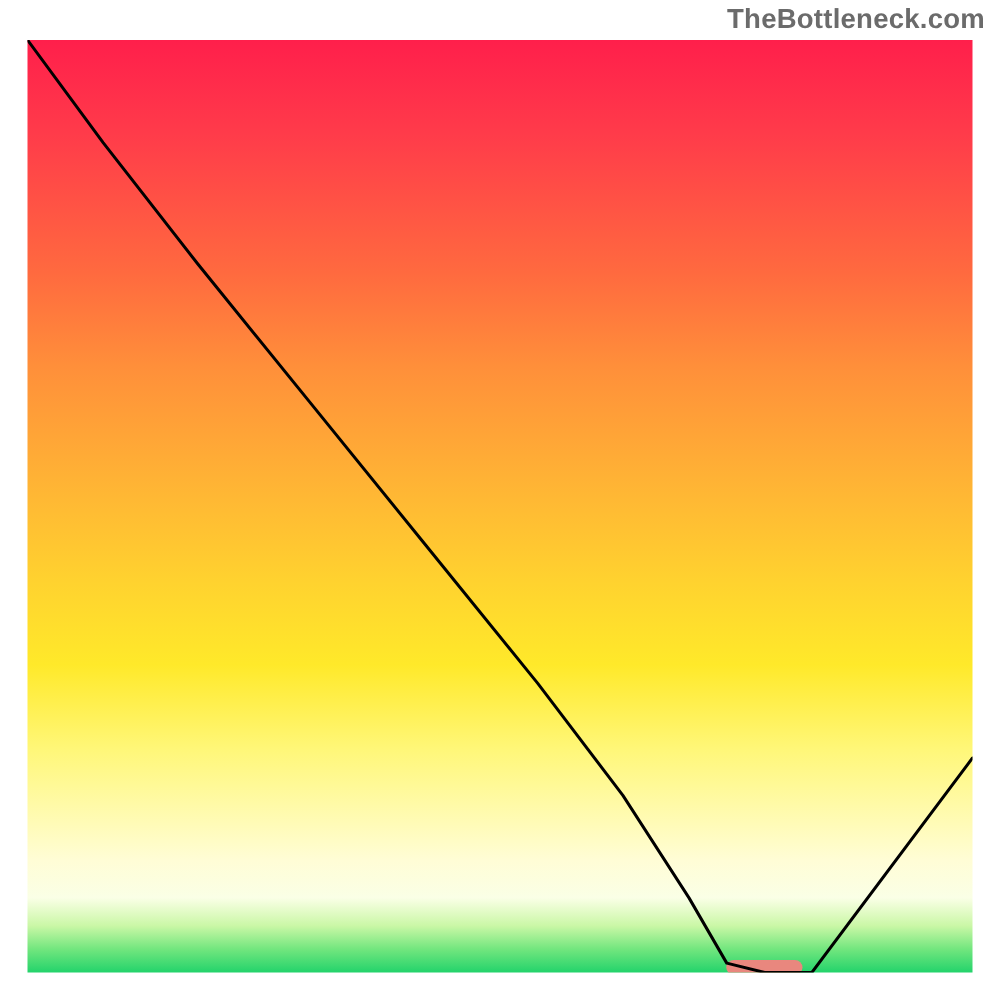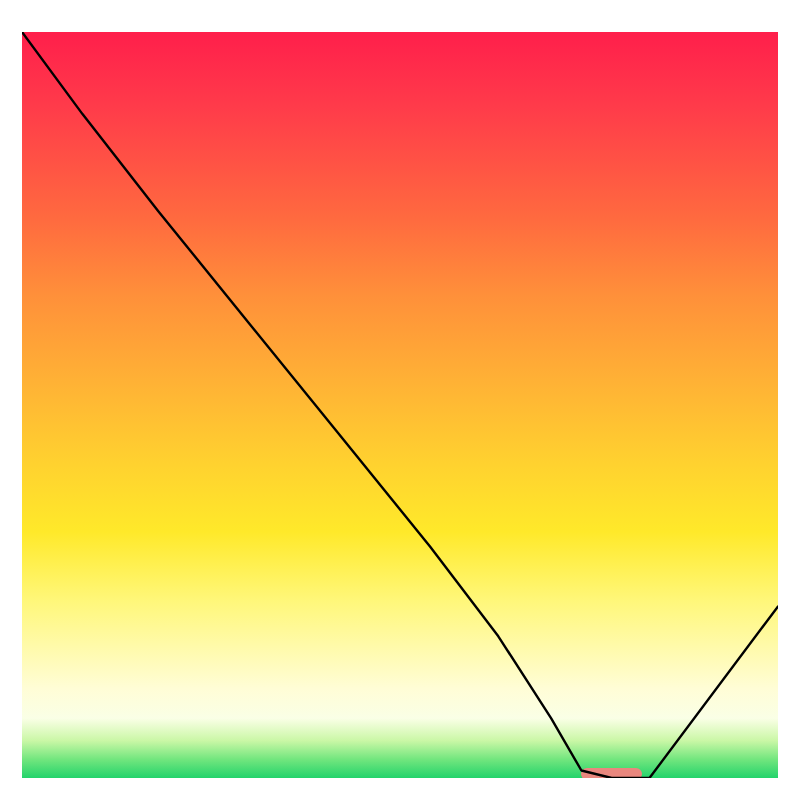--- a/index.html
+++ b/index.html
@@ -69,20 +69,21 @@
     stroke: #000000;
     stroke-width: 2.4;
     stroke-linejoin: round;
     stroke-linecap: round;
   }
 </style>
 </head>
 <body>
 <div class="wrap">
 
+  <div class="watermark">TheBottleneck.com</div>
 
   <div class="plot-area">
 
     <div class="marker" id="marker" style="left: 559.44px; width: 60.48px; top: 736px;"></div>
 
     <svg class="curve" viewBox="0 0 756 746" preserveAspectRatio="none">
       <path id="curve-path" d="M0.0 0.0 L60.5 82.1 L136.1 179.0 L226.8 290.9 L317.5 402.8 L408.2 514.7 L476.3 604.3 L529.2 686.3 L559.4 738.5 L589.7 746.0 L627.5 746.0 L756.0 574.4"></path>
     </svg>
   </div>
 </div>

